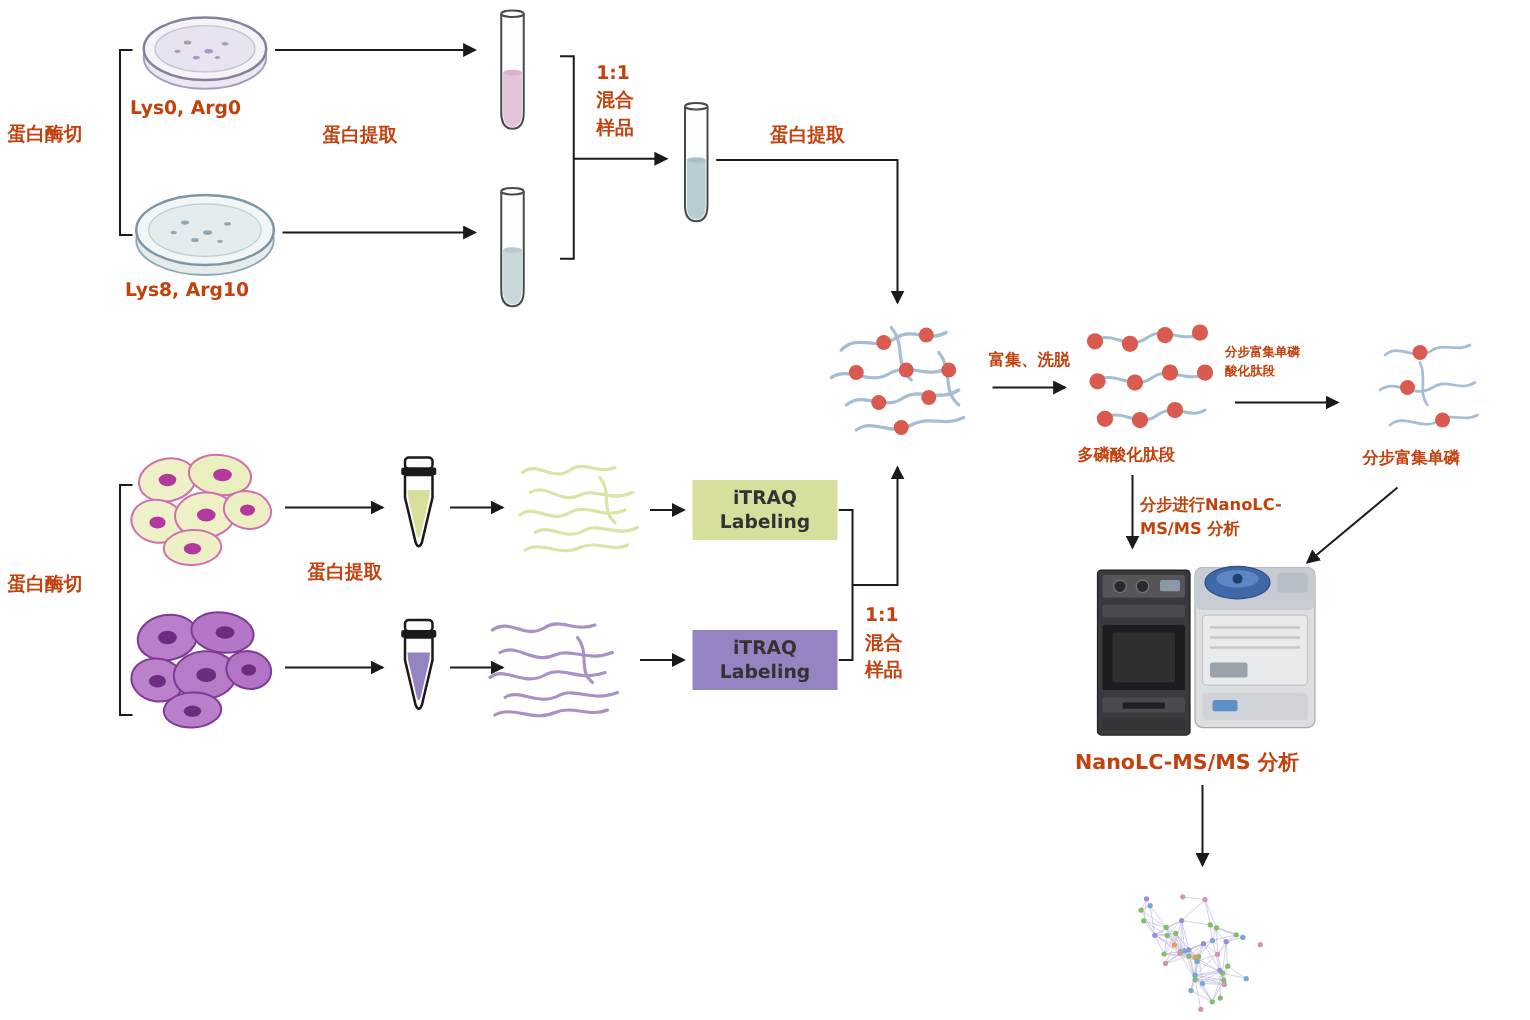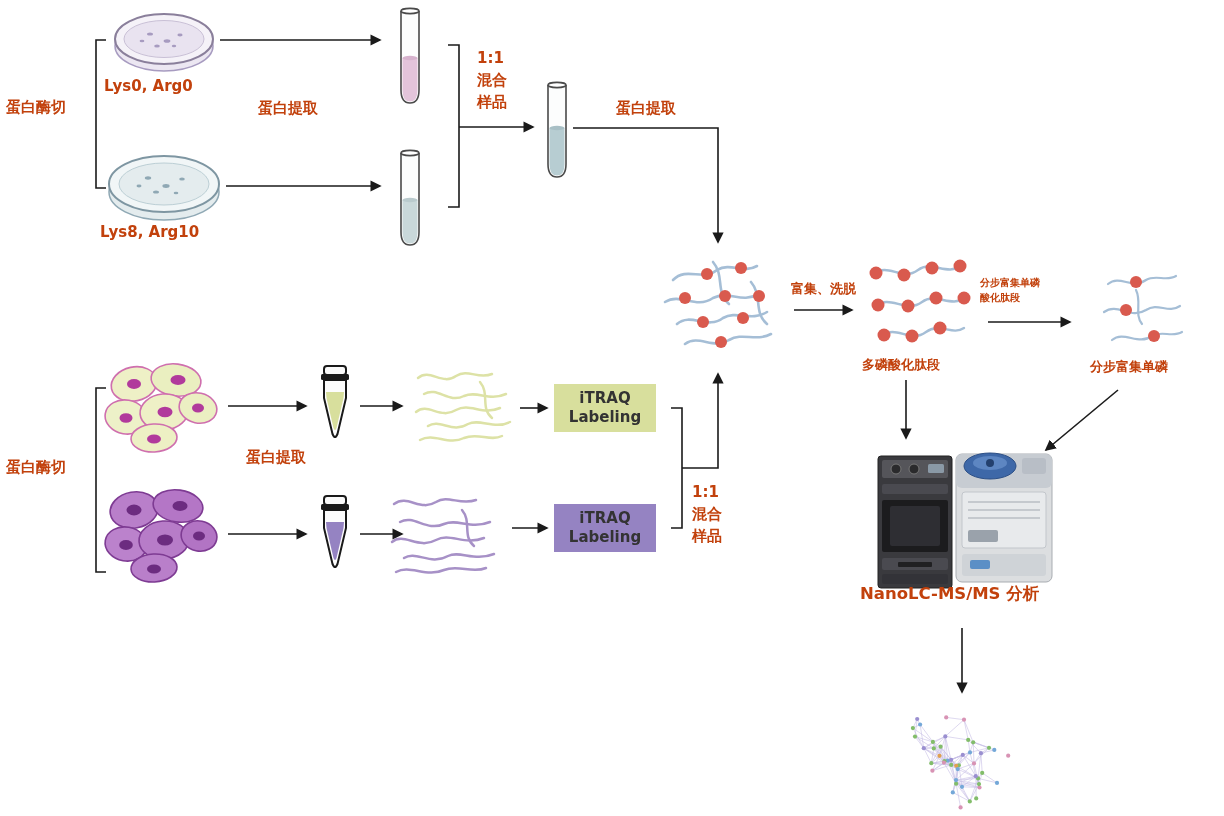--- a/index.html
+++ b/index.html
@@ -19,21 +19,21 @@
   .fs15{font-size:15px}.fs13{font-size:13px}.fs12{font-size:10px}.fs16{font-size:16.5px}
   .pep-blue{stroke:var(--peptide-blue)}
   .pep-green{stroke:var(--peptide-green)}
   .pep-purple{stroke:var(--peptide-purple)}
   .pdot{fill:var(--phospho-red)}
   .liq-pink{fill:var(--tube-pink)}
   .liq-blue{fill:var(--tube-blue)}
   .liq-mixed{fill:var(--tube-mixed)}
   .liq-epp-green{fill:var(--itraq-green)}
   .liq-epp-purple{fill:var(--itraq-purple)}
-  .itraq-box{position:absolute;width:102px;height:48px;display:flex;align-items:center;justify-content:center;
+  .itraq-box{position:absolute;width:116px;height:48px;display:flex;align-items:center;justify-content:center;
              text-align:center;font-weight:700;font-size:15px;line-height:1.25;color:#333;white-space:pre-line}
   .itraq-green-bg{background:var(--itraq-green)}
   .itraq-purple-bg{background:var(--itraq-purple)}
 </style>
 </head>
 <body>
 
 <div class="stage">
 
   <svg class="connectors" width="1224" height="816" viewBox="0 0 1224 816">
@@ -185,20 +185,22 @@
       <path d="M40,28 C46,40 38,52 46,62"></path>
     </g>
     <g class="pdot">
       <circle cx="40" cy="20" r="6"></circle>
         <circle cx="30" cy="48" r="6"></circle>
         <circle cx="58" cy="74" r="6"></circle>
     </g>
   </svg>
   <div class="label fs13 center" style="left:1090px;top:358px;width:104px">分步富集单磷</div>
 
+  <div class="label fs13 preline center" style="left:912px;top:396px;width:140px">分步进行NanoLC-
+MS/MS 分析</div>
 
   <svg class="abs" style="left:872px;top:444px" width="185" height="150" viewBox="0 0 185 150">
     <g>
       <rect x="6" y="12" width="74" height="132" rx="3" fill="#3a3a3e" stroke="#222"></rect>
       <rect x="10" y="16" width="66" height="18" rx="2" fill="#55555a"></rect>
       <circle cx="24" cy="25" r="5" fill="#2a2a2c" stroke="#777"></circle>
       <circle cx="42" cy="25" r="5" fill="#2a2a2c" stroke="#777"></circle>
       <rect x="56" y="20" width="16" height="9" rx="1.5" fill="#8a99a6"></rect>
       <rect x="10" y="40" width="66" height="10" rx="2" fill="#4a4a50"></rect>
       <rect x="10" y="56" width="66" height="52" rx="2" fill="#1c1c1e"></rect>
@@ -218,21 +220,21 @@
       <g stroke="#c5c9ce" stroke-width="2">
         <line x1="96" y1="58" x2="168" y2="58"></line>
         <line x1="96" y1="66" x2="168" y2="66"></line>
         <line x1="96" y1="74" x2="168" y2="74"></line>
       </g>
       <rect x="96" y="86" width="30" height="12" rx="2" fill="#9aa2ab"></rect>
       <rect x="90" y="110" width="84" height="22" rx="3" fill="#cfd3d7"></rect>
       <rect x="98" y="116" width="20" height="9" rx="2" fill="#5b8fc6"></rect>
     </g>
   </svg>
-  <div class="label fs16 center" style="left:860px;top:582px;width:206px">NanoLC-MS/MS 分析</div>
+  <div class="label fs16 center" style="left:860px;top:598px;width:206px">NanoLC-MS/MS 分析</div>
 
   <svg class="abs" id="network-svg" style="left:888px;top:698px" width="140" height="118" viewBox="0 0 140 118">
       <g stroke="#bdb4e0" stroke-width="0.6" opacity="0.85">
         <line x1="43.3" y1="65.2" x2="45.8" y2="50.4"></line>
         <line x1="43.3" y1="65.2" x2="59.8" y2="62.7"></line>
         <line x1="43.3" y1="65.2" x2="35.8" y2="50.2"></line>
         <line x1="43.3" y1="65.2" x2="68.2" y2="67.8"></line>
         <line x1="43.3" y1="65.2" x2="52.6" y2="48.7"></line>
         <line x1="43.3" y1="65.2" x2="63.2" y2="66.9"></line>
         <line x1="43.3" y1="65.2" x2="51.5" y2="57.8"></line>

